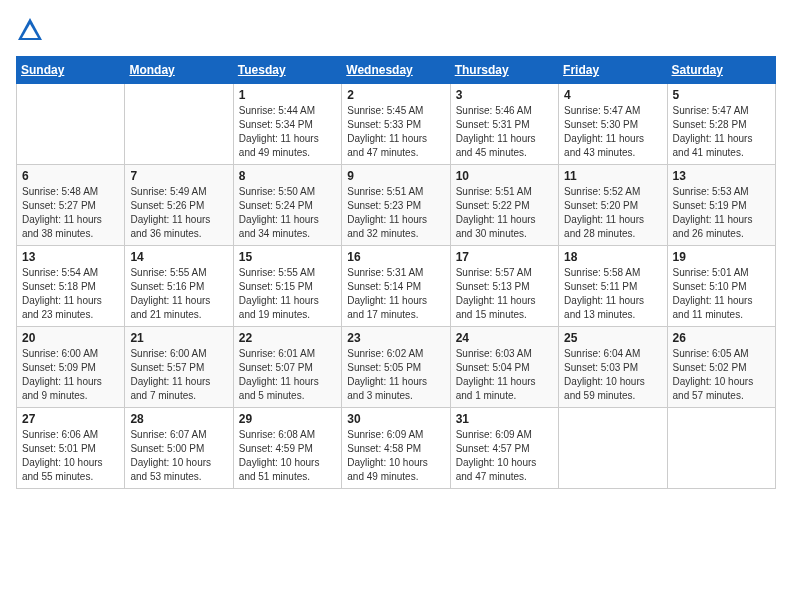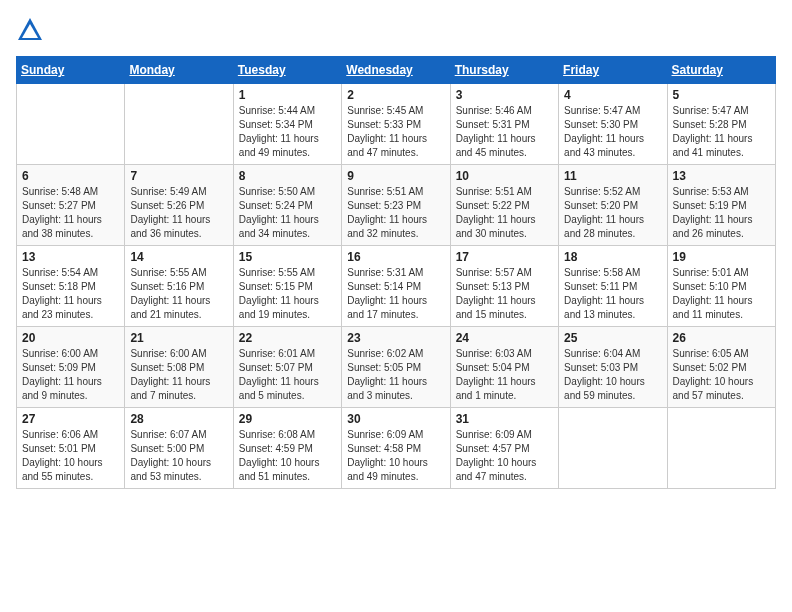--- a/index.html
+++ b/index.html
@@ -249,21 +249,21 @@
       <tr>
         <td>
           <span class="day-num">20</span>
           <div class="day-info">Sunrise: 6:00 AM
 Sunset: 5:09 PM
 Daylight: 11 hours and 9 minutes.</div>
         </td>
         <td>
           <span class="day-num">21</span>
           <div class="day-info">Sunrise: 6:00 AM
-Sunset: 5:08 PM
+Sunset: 5:57 PM
 Daylight: 11 hours and 7 minutes.</div>
         </td>
         <td>
           <span class="day-num">22</span>
           <div class="day-info">Sunrise: 6:01 AM
 Sunset: 5:07 PM
 Daylight: 11 hours and 5 minutes.</div>
         </td>
         <td>
           <span class="day-num">23</span>

